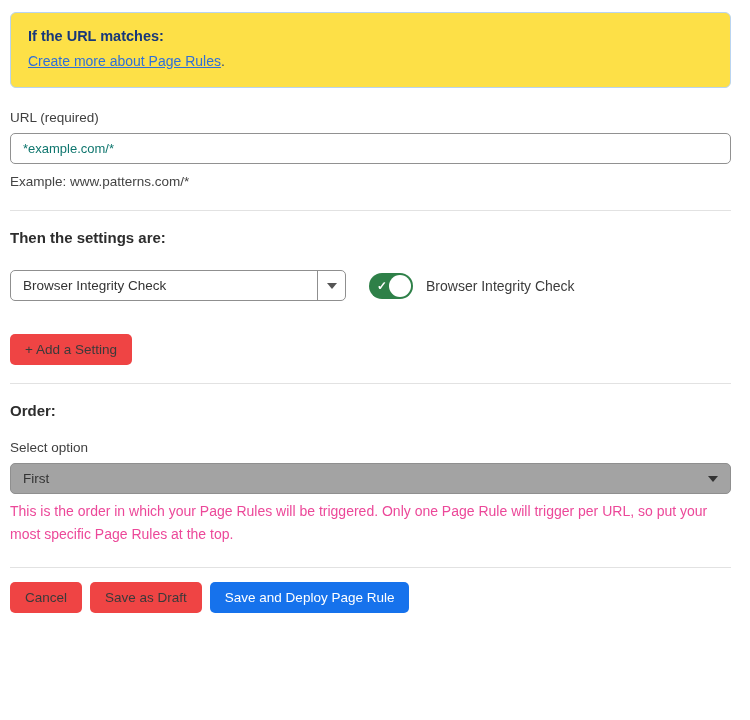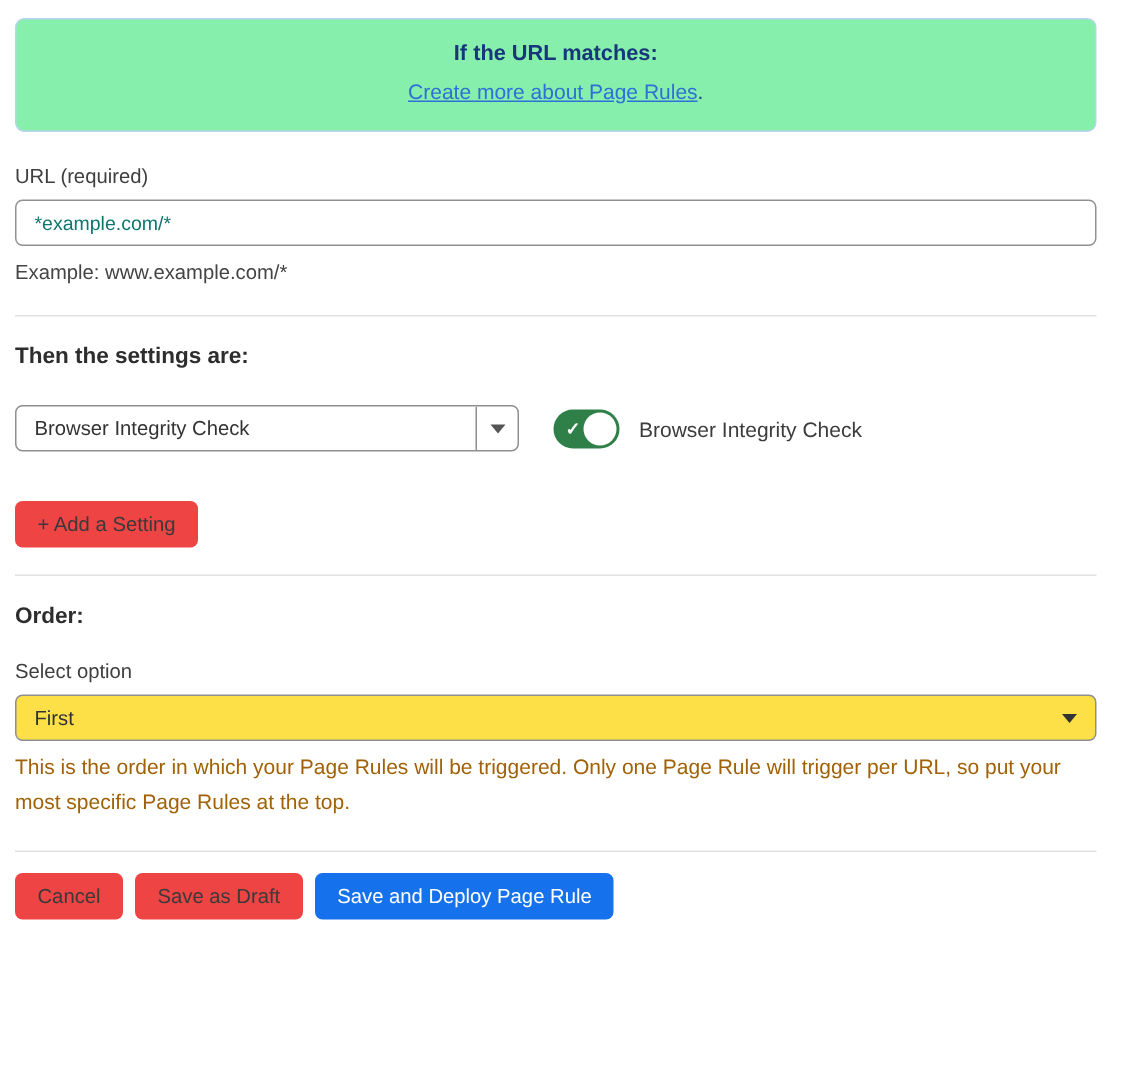--- a/index.html
+++ b/index.html
@@ -183,56 +183,56 @@
   }
   .add-setting-wrap { margin-bottom: 0; }
   
   .select-box {
     display: flex;
     align-items: center;
     width: 100%;
     height: 31px;
     border: 1px solid #8f8f8f;
     border-radius: 5px;
-    background: #fde047;
+    background: #a3a3a3;
     padding: 0 12px;
     cursor: pointer;
   }
   .select-box .select-value {
     flex: 1;
     font-size: 13.5px;
     color: #333333;
   }
   .order-helper {
     font-size: 14px;
-    color: #a16207;
+    color: #ec4899;
     line-height: 23px;
     margin-top: 6px;
     max-width: 725px;
   }
   .footer-actions {
     display: flex;
     align-items: center;
     gap: 8px;
   }
 </style>
 </head>
 <body>
 
 <div class="page">
 
 
-  <div class="info-box" style="background: #86efac; border-color: rgb(185, 212, 240); text-align: center;">
+  <div class="info-box" style="background: #fde047; border-color: rgb(185, 212, 240);">
     <div class="info-heading">If the URL matches:</div>
     <div class="info-link-line"><a class="info-link" style="color: rgb(47, 111, 216);">Create more about Page Rules</a><span>.</span></div>
   </div>
 
   <div class="field-label">URL (required)</div>
   <input class="text-input" type="text" value="*example.com/*" style="">
-  <div class="helper-text">Example: www.example.com/*</div>
+  <div class="helper-text">Example: www.patterns.com/*</div>
 
   <hr class="divider">
 
   <div class="section-heading">Then the settings are:</div>
 
 
   <div class="setting-row">
     <div class="dropdown">
       <div class="dropdown-value">Browser Integrity Check</div>
       <div class="dropdown-arrow-box">

